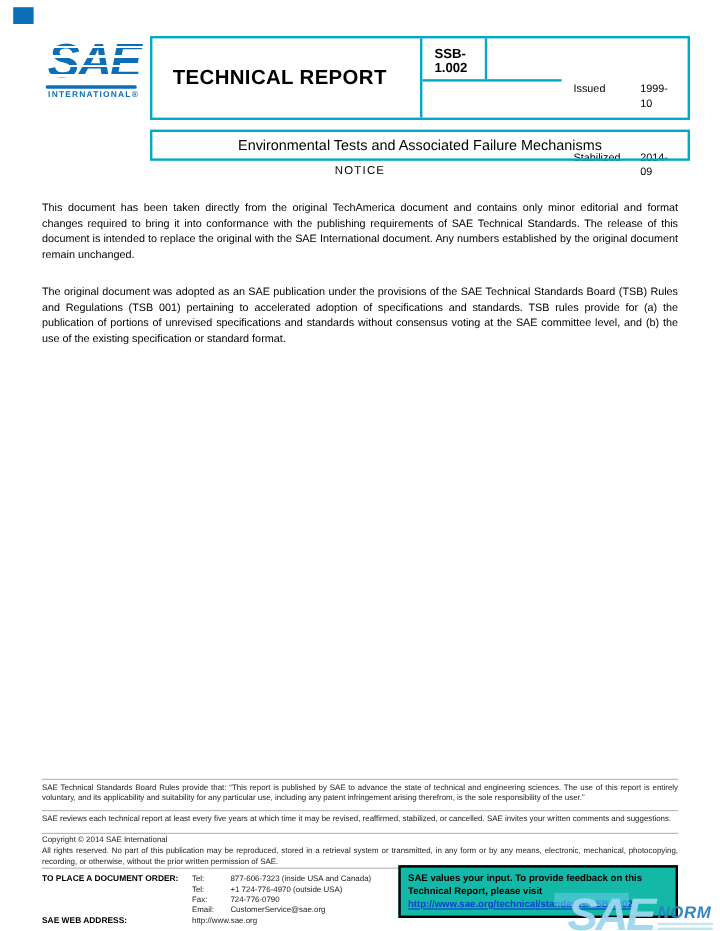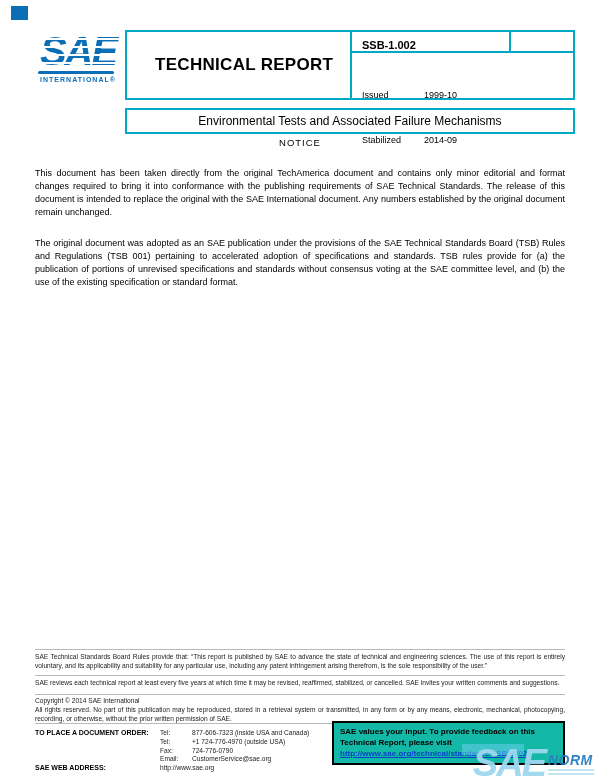--- a/index.html
+++ b/index.html
@@ -13,23 +13,23 @@
   
   .logo { position:absolute; left:36px; top:32px; width:84px; text-align:center; color:#0d6eb8; }
   .logo-sae { font-size:40px; font-weight:bold; font-style:italic; letter-spacing:-2px; line-height:0.95;
               background:repeating-linear-gradient(#0d6eb8 0 6px, #ffffff 6px 8px);
               -webkit-background-clip:text; background-clip:text; -webkit-text-fill-color:transparent; }
   .logo-swoosh { height:3px; background:#0d6eb8; margin:1px 6px 2px 2px; border-radius:2px; }
   .logo-intl { font-size:7px; font-weight:bold; letter-spacing:1px; color:#0d6eb8; }
 
   
   .hdr { position:absolute; left:125px; top:30px; width:450px; height:70px; border:2px solid #00a9c5; display:flex; background:#fff; }
-  .hdr-title { width:225px; border-right:2px solid #00a9c5; display:flex; align-items:center; padding-left:28px;
+  .hdr-title { width:225px; border-right:2px solid #00a9c5; display:flex; align-items:center; padding-left:17px;
                font-size:17px; font-weight:bold; letter-spacing:0.3px; color:#000; }
-  .hdr-right { flex:1; display:flex; flex-direction:column; }
+  .hdr-right { flex:1; display:flex; flex-direction:row; }
   .hdr-row1 { height:36px; border-bottom:2px solid #00a9c5; display:flex; }
   .hdr-doc { flex:1; padding:7px 0 0 10px; font-weight:bold; font-size:11px; border-right:2px solid #00a9c5; color:#000; }
   .hdr-empty { width:62px; }
   .hdr-row2 { flex:1; padding:3px 10px 0 10px; font-size:9px; color:#000; }
   .kv { display:flex; line-height:12px;margin-top:33px; }
   .kv .k { width:62px; }
 
   
   .subtitle { position:absolute; left:125px; top:108px; width:450px; height:26px; border:2px solid #00a9c5;
               display:flex; align-items:center; justify-content:center; font-size:12px; color:#000; }

